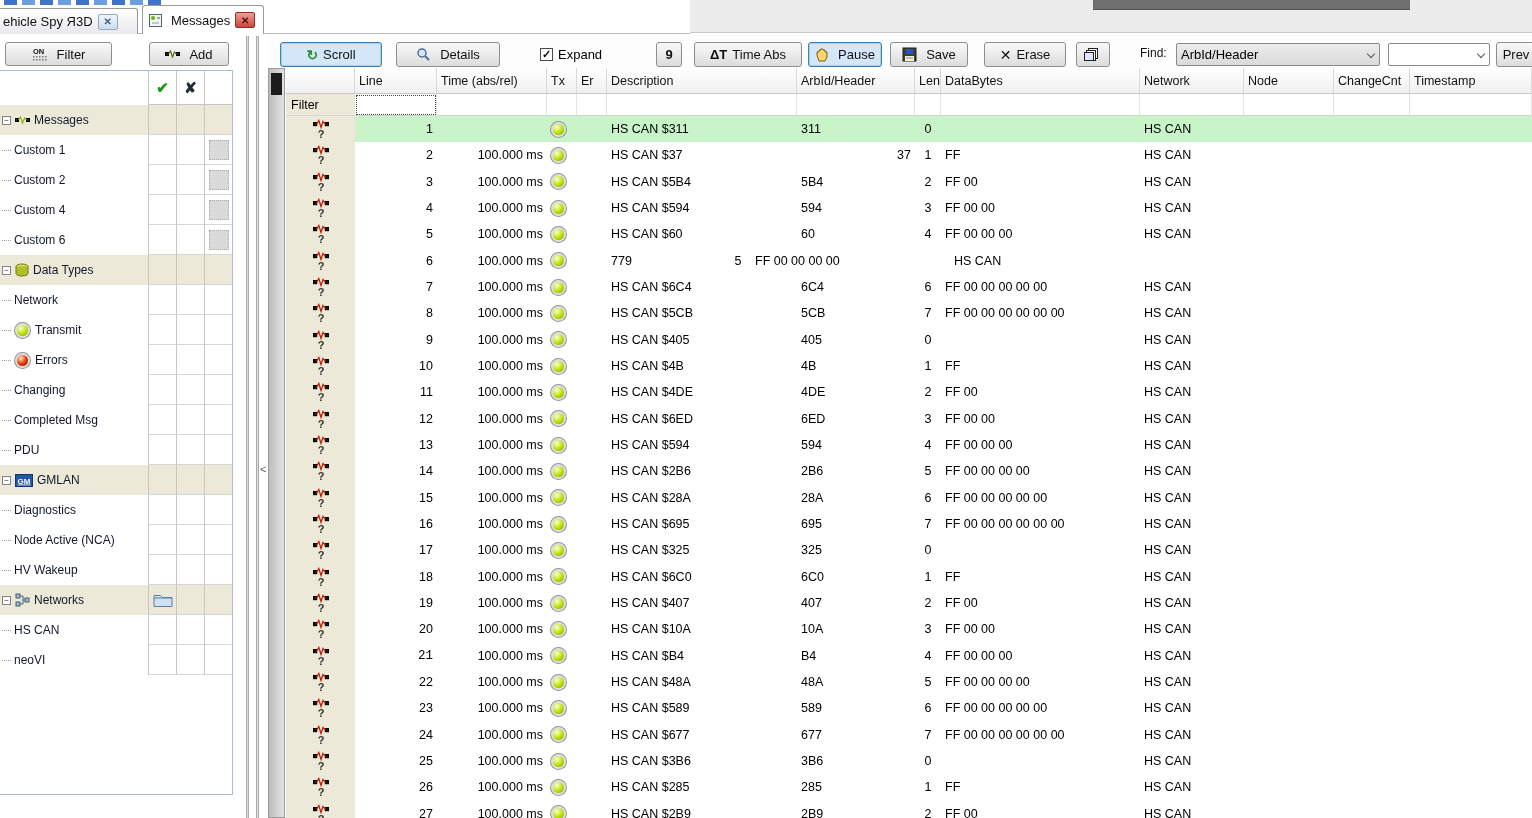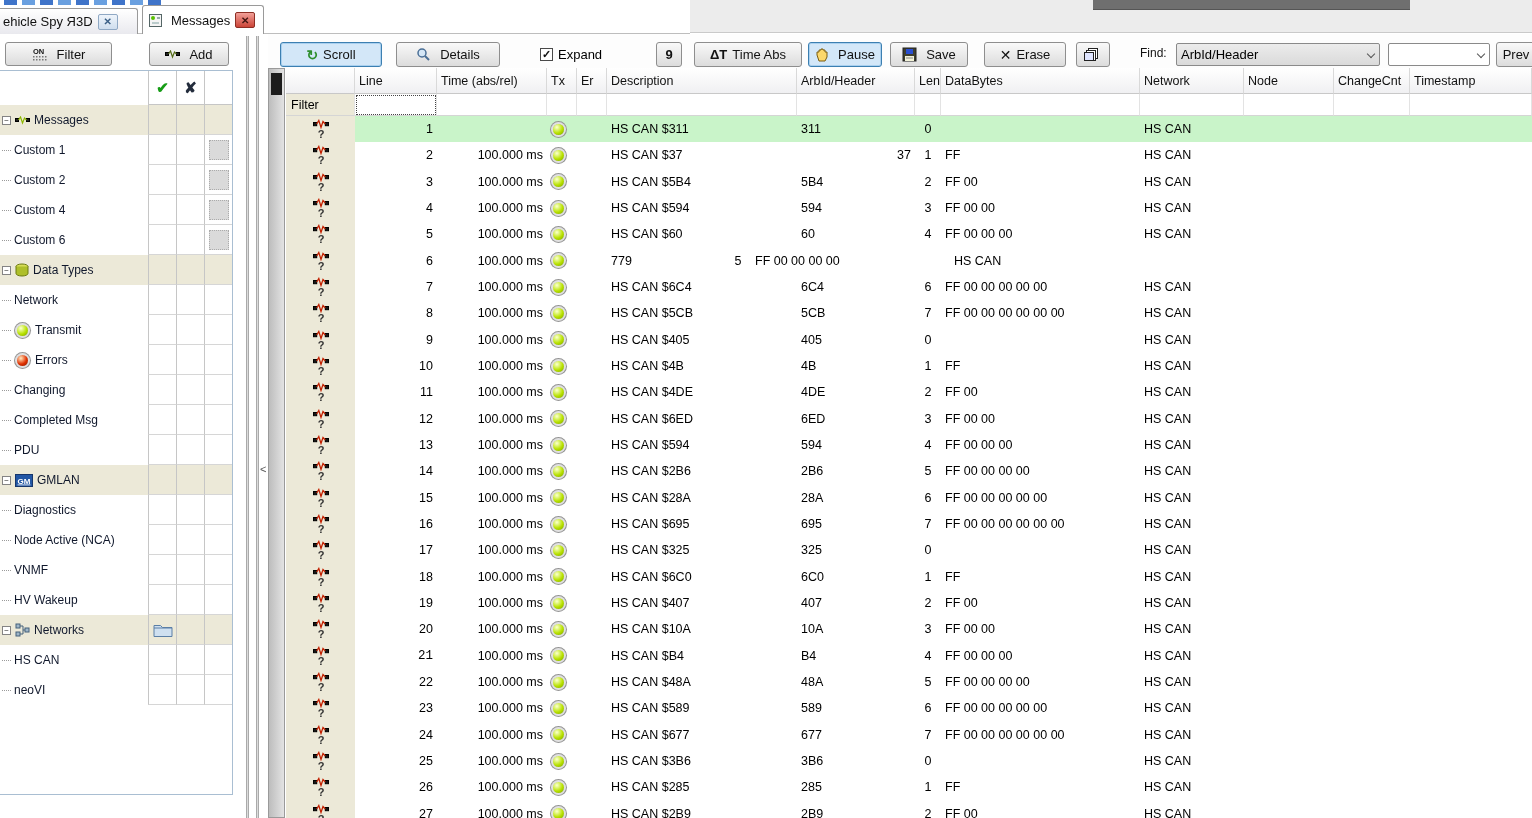--- a/index.html
+++ b/index.html
@@ -365,31 +365,20 @@
           </div>
           <div class="tree-cells">
             <div class="tcell"></div>
             <div class="tcell"></div>
             <div class="tcell"></div>
           </div>
         </div>
         <div class="tree-row">
           <div class="tree-label">
             <span class="dash" style="margin-left: 2px;"></span>
-            <span>VNMF</span>
-          </div>
-          <div class="tree-cells">
-            <div class="tcell"></div>
-            <div class="tcell"></div>
-            <div class="tcell"></div>
-          </div>
-        </div>
-        <div class="tree-row">
-          <div class="tree-label">
-            <span class="dash" style="margin-left: 2px;"></span>
             <span>HV Wakeup</span>
           </div>
           <div class="tree-cells">
             <div class="tcell"></div>
             <div class="tcell"></div>
             <div class="tcell"></div>
           </div>
         </div>
         <div class="tree-row group">
           <div class="tree-label">

